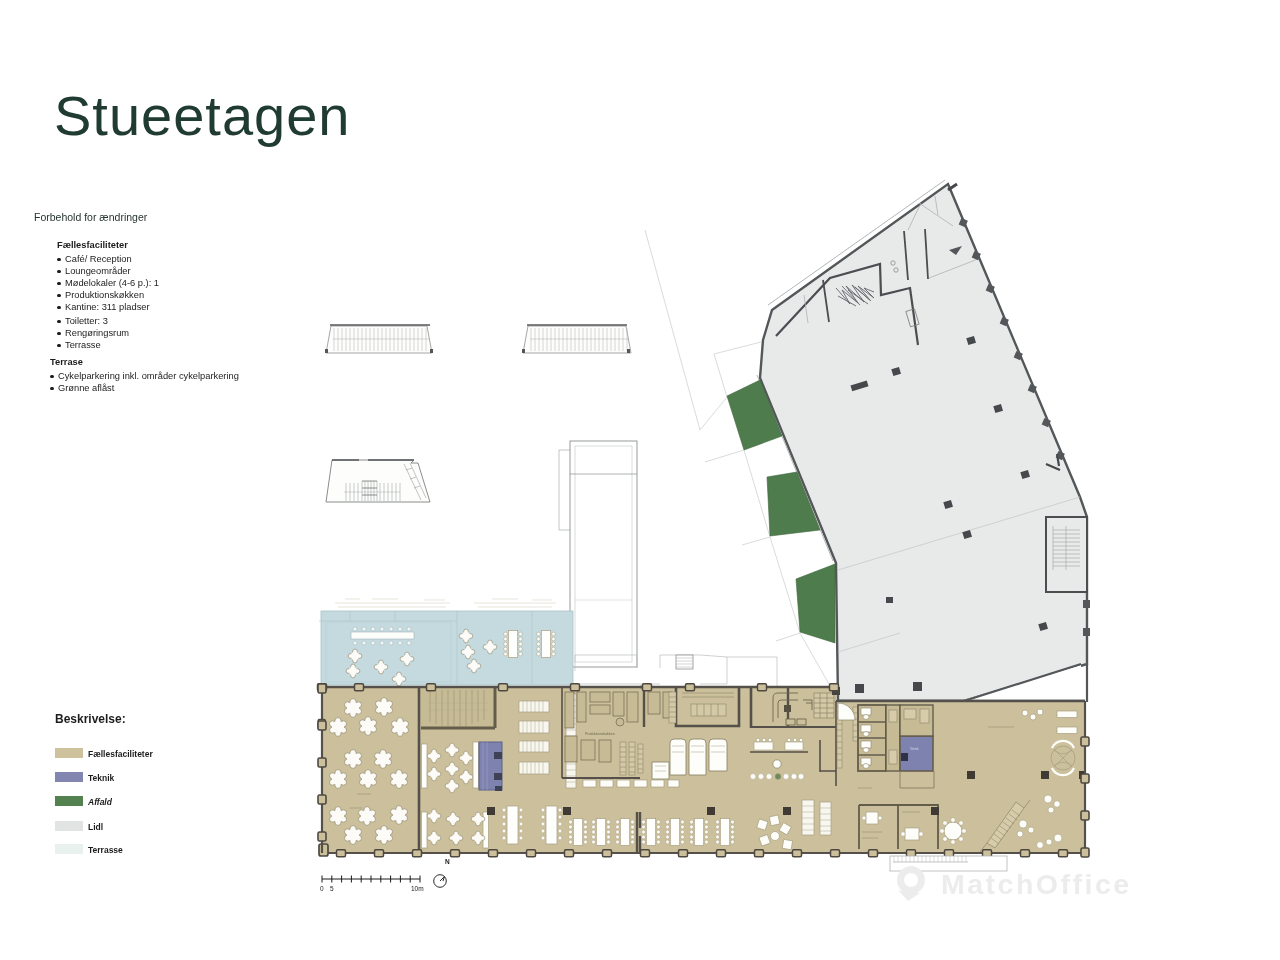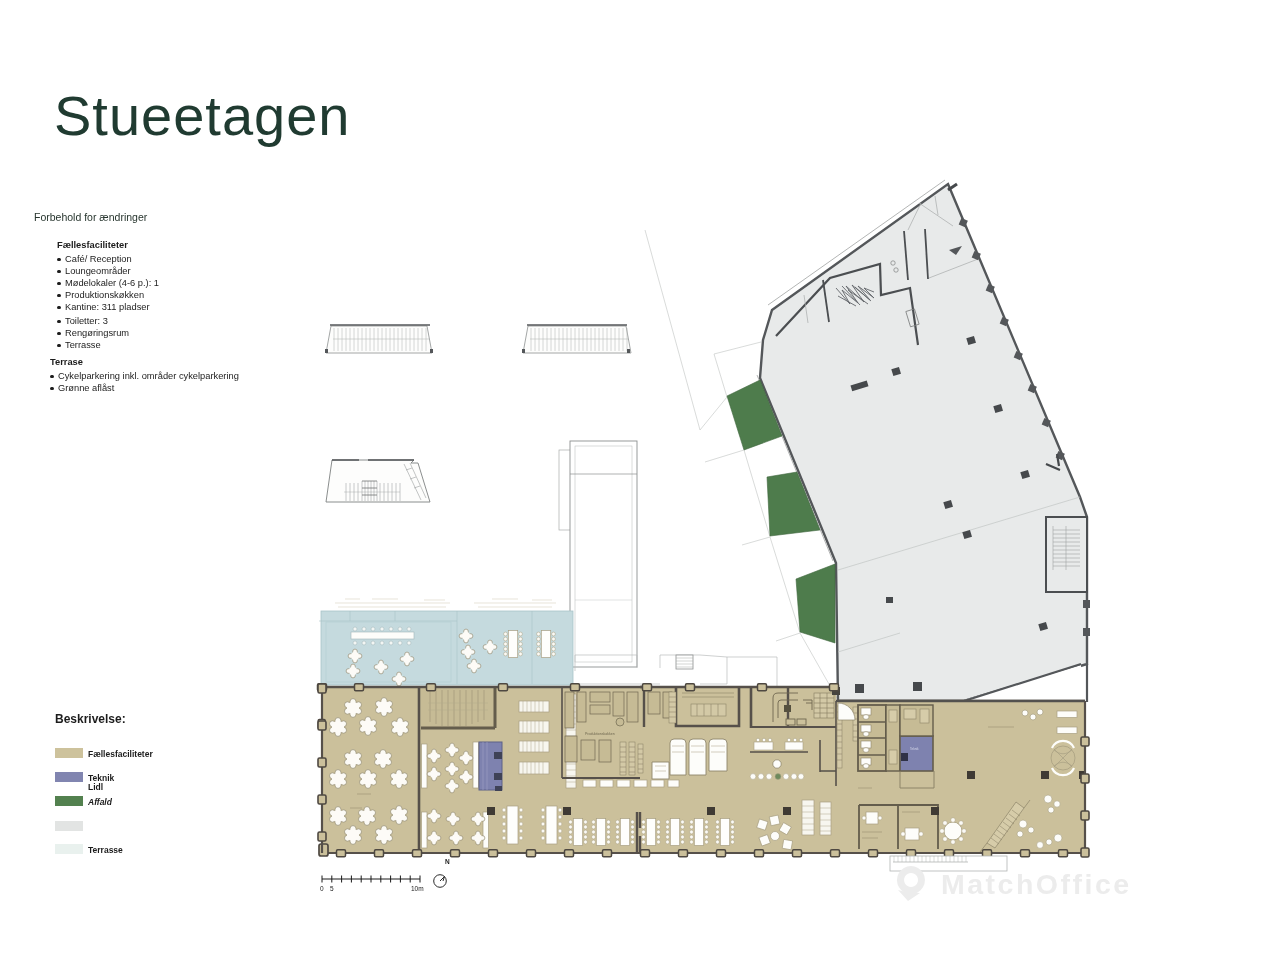--- a/index.html
+++ b/index.html
@@ -54,21 +54,21 @@
 <div class="leg" style="top:748px;background:#cdc29c;"></div>
 <div class="legt" style="top:749px;">Fællesfaciliteter</div>
 
 <div class="leg" style="top:772px;background:#8185b0;"></div>
 <div class="legt" style="top:773px;">Teknik</div>
 
 <div class="leg" style="top:796px;background:#53814f;"></div>
 <div class="legt" style="top:797px;font-style:italic;">Affald</div>
 
 <div class="leg" style="top:821px;background:#e2e4e3;"></div>
-<div class="legt" style="top:782px;">Lidl</div>
+<div class="legt" style="top:822px;">Lidl</div>
 
 <div class="leg" style="top:844px;background:#e9f1ee;"></div>
 <div class="legt" style="top:845px;">Terrasse</div>
 
 <svg width="1280" height="960" viewBox="0 0 1280 960">
 <defs>
   <g id="t6">
     <circle cx="0" cy="-6.4" r="3" fill="#fbfaf5" stroke="#8f866c" stroke-width="0.7"></circle>
     <circle cx="5.5" cy="-3.2" r="3" fill="#fbfaf5" stroke="#8f866c" stroke-width="0.7"></circle>
     <circle cx="5.5" cy="3.2" r="3" fill="#fbfaf5" stroke="#8f866c" stroke-width="0.7"></circle>

